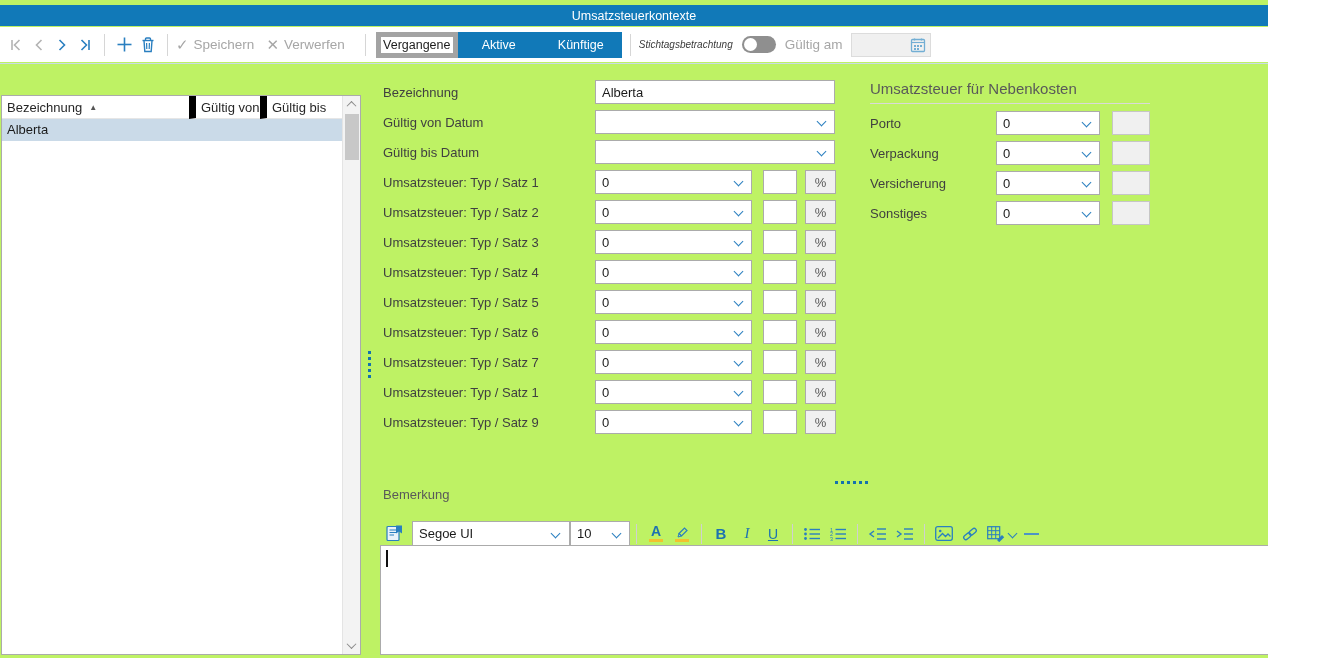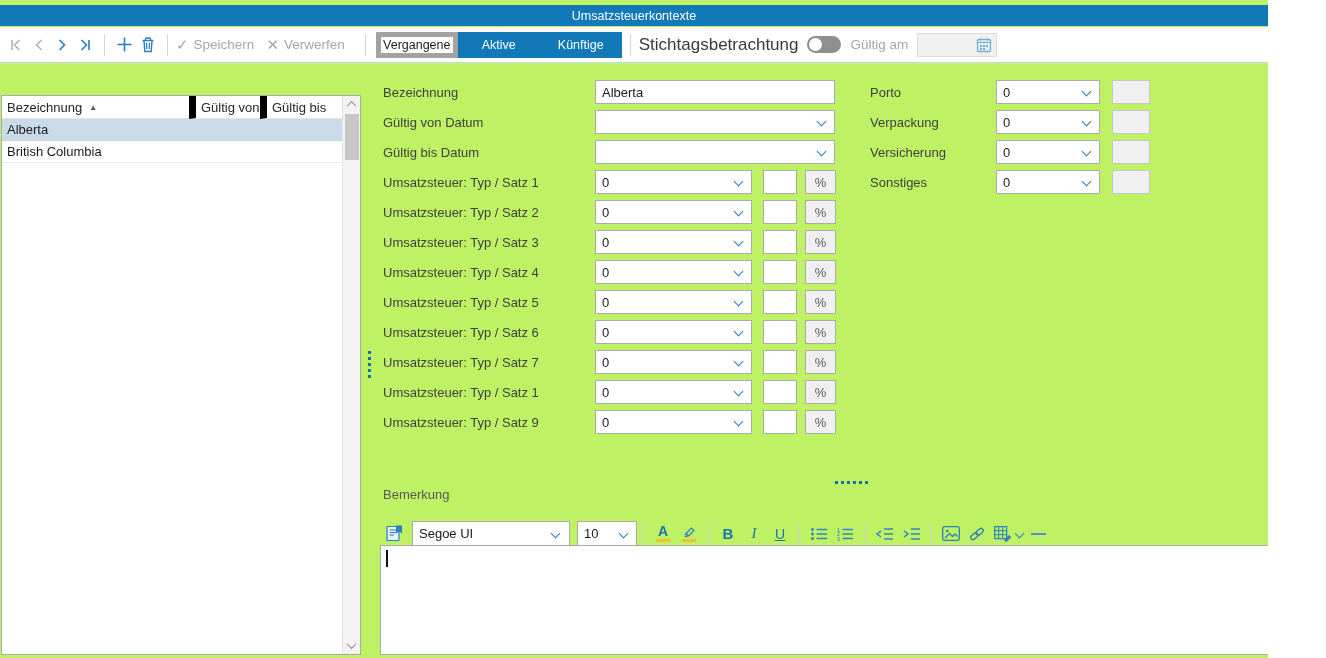--- a/index.html
+++ b/index.html
@@ -18,21 +18,21 @@
   .tbtn { background: none; border: none; width: 23px; height: 26px; display: flex;
     align-items: center; justify-content: center; cursor: pointer; padding: 0; }
   .vsep { width: 1px; height: 22px; background: #d6d6d6; margin: 0 8px; flex: 0 0 1px; }
   .txtbtn { background: none; border: none; display: flex; align-items: center; gap: 5px;
     color: #a6a6a6; font-size: 13.5px; font-family: inherit; margin-right: 12px; cursor: default; }
   .txtbtn .glyph { font-size: 15px; color: #a6a6a6; }
   .tabs { display: flex; height: 26px; margin-left: 2px; }
   .tab { width: 82px; height: 26px; display: flex; align-items: center; justify-content: center;
     background: #1179b8; color: #fff; font-size: 12.5px; border: none; font-family: inherit; cursor: pointer; }
   .tab.active { background: #fff; color: #1b1b1b; border: 5px solid #a3a3a3; }
-  .stichtag-label { color: #3a3a3a; font-size: 17px; margin-right: 9px; }
+  .stichtag-label { color: #3a3a3a; font-size: 10px; margin-right: 9px; font-style: italic; }
   .toggle { width: 34px; height: 17px; border-radius: 9px; background: #8f8f8f; position: relative;
     margin-right: 9px; cursor: pointer; flex: 0 0 34px; }
   .toggle .knob { position: absolute; left: 2px; top: 2px; width: 13px; height: 13px;
     border-radius: 50%; background: #fff; }
   .gueltigam-label { color: #a6a6a6; font-size: 13.5px; margin-right: 9px; }
   .datefield { width: 80px; height: 24px; background: #f0f0f0; border: 1px solid #dcdcdc;
     display: flex; align-items: center; justify-content: flex-end; padding-right: 4px; }
   .toolbar-underline { position: absolute; top: 63px; left: 0; width: 100%; height: 1px; background: #c9dbe8; }
 
   
@@ -96,21 +96,21 @@
   
   .bem-label { position: absolute; left: 383px; top: 487px; color: #595959; font-size: 13px; }
   .rt-toolbar { position: absolute; left: 382px; top: 520px; height: 27px; display: flex; align-items: center; justify-content: space-between; }
   .rt-btn { background: none; border: none; padding: 0; margin: 0 4px; height: 24px; min-width: 18px;
     display: flex; flex-direction: column; align-items: center; justify-content: center; cursor: pointer;
     font-family: inherit; }
   .rt-sep { width: 1px; height: 20px; background: #d0d0d0; margin: 0 6px; }
   .rt-combo { position: relative; height: 25px; border: 1px solid #ababab; display: flex; align-items: center;
     padding-left: 6px; font-size: 13px; color: #1a1a1a; cursor: pointer; background: #fff; }
   .rt-font { width: 158px; margin-left: 4px; }
-  .rt-size { width: 60px; margin-left: 7px; }
+  .rt-size { width: 60px; }
   .glyph-b { font-weight: 700; font-size: 15px; color: #1d72b0; }
   .glyph-i { font-style: italic; font-size: 15px; color: #1d72b0; font-family: "Liberation Serif", serif; }
   .glyph-u { font-size: 14px; color: #1d72b0; text-decoration: underline; }
   .glyph-a { font-weight: 700; font-size: 14px; color: #1d72b0; line-height: 13px; }
   .color-bar { width: 14px; height: 3px; background: #f2c12e; margin-top: 1px; }
   .hr-glyph { width: 15px; height: 2px; background: #4d94c6; }
 
   .rt-area { position: absolute; left: 380px; top: 545px; width: 944px; height: 110px;
     border: 1px solid #ababab; background: #fff; }
   .caret { position: absolute; left: 5px; top: 4px; width: 1.5px; height: 17px; background: #111; }
@@ -222,25 +222,20 @@
       <div>
         <span>Gültig bis</span>
       </div>
     </div>
     <div>
         <div class="list-grid list-row selected">
     <div>Alberta</div>
     <div></div>
     <div></div>
   </div>
-        <div class="list-grid list-row">
-    <div>British Columbia</div>
-    <div></div>
-    <div></div>
-  </div>
       </div>
     <div class="scrollbar-v">
       <div class="sb-arrow" style="top:0">
           <span class="sb-chev up"></span>
         </div>
       <div class="sb-thumb" style="top:18px;height:46px"></div>
       <div class="sb-arrow" style="bottom:0">
           <span class="sb-chev down"></span>
         </div>
     </div>
@@ -362,20 +357,21 @@
       <span>0</span>
       <span class="chev"></span>
     </div>
     <input class="ipt rate-ipt" type="text" style="">
     <span class="unit-box">%</span>
   </div>
       </div>
   </div>
 
   <div class="panel" style="left:870px; top:80px; width:280px;">
+    <div class="section-title">Umsatzsteuer für Nebenkosten</div>
     <div>
         <div class="form-row">
     <span class="nk-label">Porto</span>
     <div class="combo nk-combo">
       <span>0</span>
       <span class="chev"></span>
     </div>
     <span class="nk-box"></span>
   </div>
         <div class="form-row">

